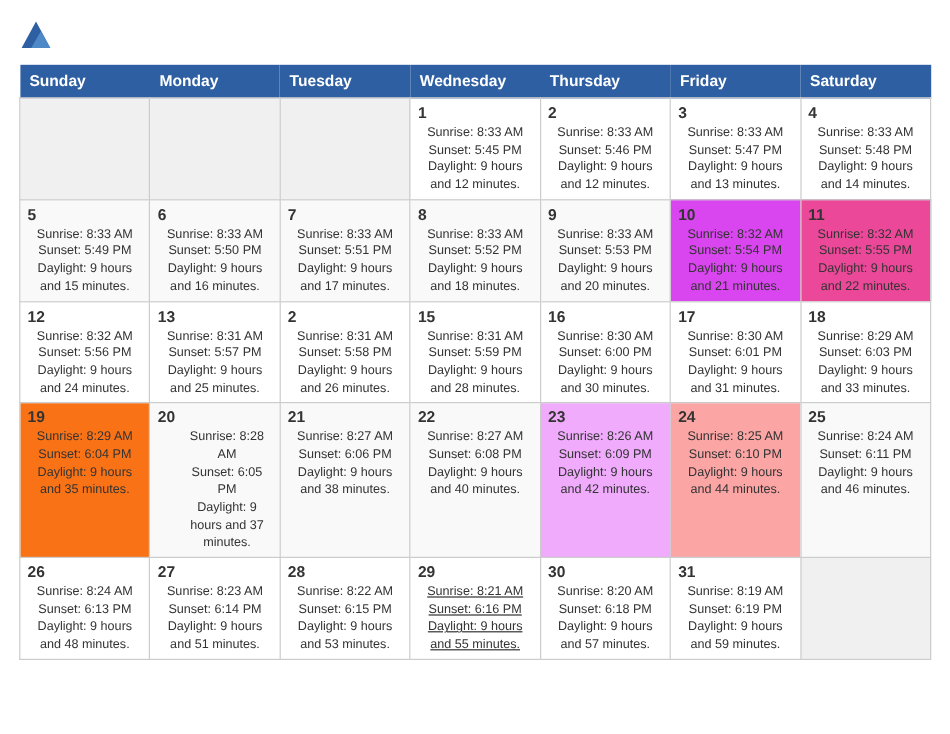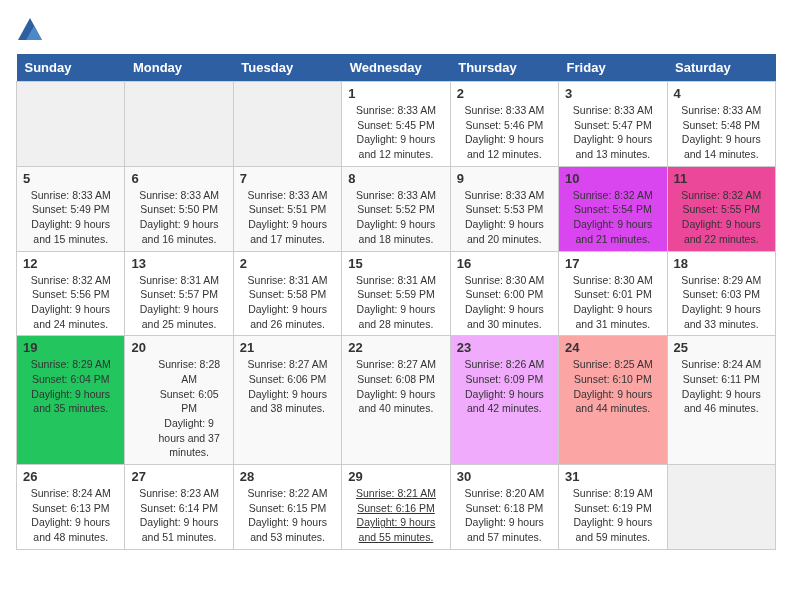--- a/index.html
+++ b/index.html
@@ -232,21 +232,21 @@
 Daylight: 9 hours and 31 minutes.</div>
         </td>
         <td>
           <div class="day-num">18</div>
           <div class="day-detail" style="white-space: pre-line;">Sunrise: 8:29 AM
 Sunset: 6:03 PM
 Daylight: 9 hours and 33 minutes.</div>
         </td>
       </tr>
       <tr>
-        <td style="background-color: #22c55e;">
+        <td style="background-color: #f97316;">
           <div class="day-num">19</div>
           <div class="day-detail" style="white-space: pre-line;">Sunrise: 8:29 AM
 Sunset: 6:04 PM
 Daylight: 9 hours and 35 minutes.</div>
         </td>
         <td style="background-color: rgb(249, 249, 249);">
           <div class="day-num">20</div>
           <div class="day-detail" style="white-space: pre-line; margin-left: 20px;">Sunrise: 8:28 AM
 Sunset: 6:05 PM
 Daylight: 9 hours and 37 minutes.</div>

